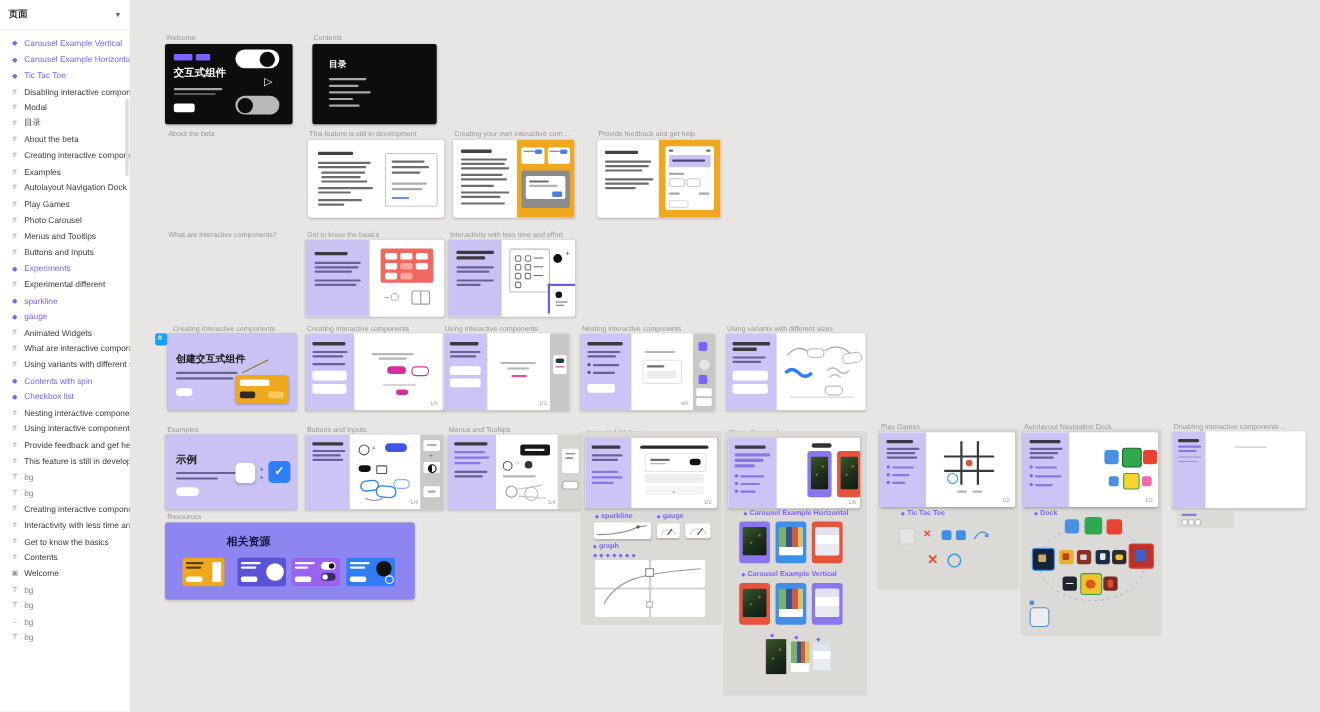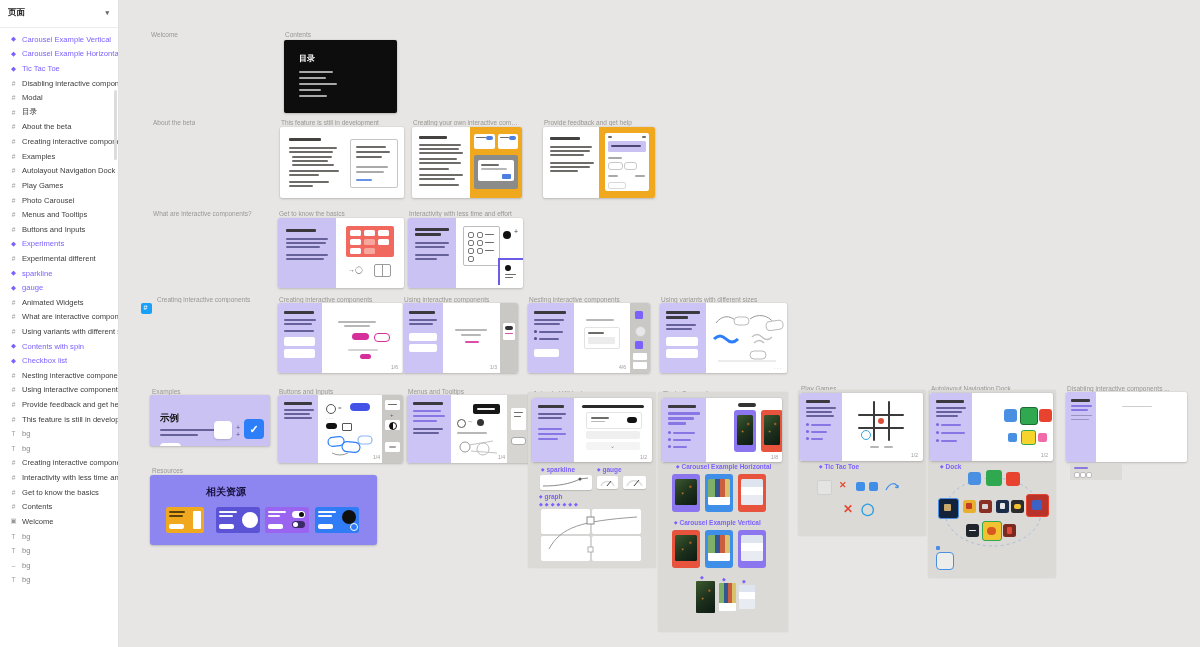--- a/index.html
+++ b/index.html
@@ -62,20 +62,33 @@
   svg{position:absolute;overflow:visible}
 </style>
 </head>
 <body>
 
 <div class="canvas a" style="left:0;top:0;width:1200px;height:647px">
 
   <div class="lab" style="left:151px;top:31px;max-width:110px">Welcome</div>
   <div class="lab" style="left:285px;top:31px;max-width:110px">Contents</div>
 
+  <div class="f" style="left:150px;top:40px;width:116px;height:73px;background:#0d0d0d">
+    <div class="sq" style="left:8px;top:9px;width:17px;height:6px;background:#7b61ff;border-radius:1px"></div>
+    <div class="sq" style="left:28px;top:9px;width:13px;height:6px;background:#7b61ff;border-radius:1px"></div>
+    <div class="t" style="left:8px;top:20px;font-size:9.5px;color:#fff">交互式组件</div>
+    <div class="b lt" style="left:8px;top:40px;width:44px;height:1.5px"></div>
+    <div class="b lt" style="left:8px;top:44.5px;width:38px;height:1.5px"></div>
+    <div class="p" style="left:8px;top:54px;width:19px;height:8px;border-radius:2px"></div>
+    <div class="p" style="left:64px;top:5px;width:40px;height:17px;background:#fff"></div>
+    <div class="sq" style="left:86px;top:6.5px;width:14px;height:14px;border-radius:50%;background:#0d0d0d"></div>
+    <div class="a" style="left:90px;top:28px;color:#fff;font-size:10px">▷</div>
+    <div class="p" style="left:64px;top:47px;width:40px;height:17px;background:#b9b9b9"></div>
+    <div class="sq" style="left:66px;top:48.5px;width:14px;height:14px;border-radius:50%;background:#0d0d0d"></div>
+  </div>
 
   <div class="f" style="left:284px;top:40px;width:113px;height:73px;background:#0d0d0d">
     <div class="t" style="left:15px;top:13px;font-size:8px;color:#fff">目录</div>
     <div class="b lt" style="left:15px;top:31px;width:34px;height:1.5px"></div>
     <div class="b lt" style="left:15px;top:37px;width:27px;height:1.5px"></div>
     <div class="b lt" style="left:15px;top:43px;width:38px;height:1.5px"></div>
     <div class="b lt" style="left:15px;top:49px;width:22px;height:1.5px"></div>
     <div class="b lt" style="left:15px;top:55px;width:28px;height:1.5px"></div>
   </div>
 
@@ -221,20 +234,34 @@
 
   <div class="lab" style="left:157px;top:296px;max-width:110px">Creating interactive components</div>
   <div class="lab" style="left:279px;top:296px;max-width:120px">Creating interactive components</div>
   <div class="lab" style="left:404px;top:296px;max-width:112px">Using interactive components</div>
   <div class="lab" style="left:529px;top:296px;max-width:118px">Nesting interactive components</div>
   <div class="lab" style="left:661px;top:296px;max-width:124px">Using variants with different sizes</div>
   <div class="sq" style="left:141px;top:303px;width:11px;height:11px;background:#18a0fb;border-radius:2px;z-index:5">
     <span style="position:absolute;left:2.5px;top:0.5px;color:#fff;font-size:7px">#</span>
   </div>
 
+  <div class="f" style="left:152px;top:303px;width:118px;height:70px;background:#c9c2f2">
+    <div class="t" style="left:8px;top:17px;font-size:9px">创建交互式组件</div>
+    <div class="b" style="left:8px;top:35px;width:56px;height:1.8px;background:#55508a"></div>
+    <div class="b" style="left:8px;top:40px;width:52px;height:1.8px;background:#55508a"></div>
+    <div class="p" style="left:8px;top:50px;width:15px;height:7px"></div>
+    <svg width="30" height="16" style="left:66px;top:22px">
+        <path d="M2,14 L26,2" stroke="#8d7a2e" stroke-width="1" fill="none"></path>
+      </svg>
+    <div class="sq" style="left:62px;top:38px;width:48px;height:26px;background:#f0a81f;border-radius:3px;box-shadow:0 1px 2px rgba(0,0,0,.2)">
+      <div class="p" style="left:4px;top:4px;width:27px;height:6px;border-radius:2px"></div>
+      <div class="sq" style="left:4px;top:15px;width:14px;height:6px;background:#2c2c2c;border-radius:2px"></div>
+      <div class="sq" style="left:30px;top:15px;width:14px;height:6px;background:#f7ca60;border-radius:2px"></div>
+    </div>
+  </div>
 
   <div class="f" style="left:278px;top:303px;width:125px;height:70px">
     <div class="lpanel" style="width:44px"></div>
     <div class="b dk" style="left:6px;top:8px;width:30px"></div>
     <div class="b" style="left:6px;top:16px;width:32px;height:1.5px;background:#55508a"></div>
     <div class="b" style="left:6px;top:20px;width:28px;height:1.5px;background:#55508a"></div>
     <div class="b" style="left:6px;top:27px;width:30px;height:1.5px;background:#55508a"></div>
     <div class="sq" style="left:6px;top:34px;width:31px;height:9px;background:#fff;border-radius:2px"></div>
     <div class="sq" style="left:6px;top:46px;width:31px;height:9px;background:#fff;border-radius:2px"></div>
     <div class="b" style="left:60px;top:18px;width:38px;height:1.5px;background:#aaa"></div>
@@ -313,21 +340,21 @@
 
   <div class="lab" style="left:152px;top:388px;max-width:110px">Examples</div>
   <div class="lab" style="left:279px;top:388px;max-width:120px">Buttons and Inputs</div>
   <div class="lab" style="left:408px;top:388px;max-width:118px">Menus and Tooltips</div>
   <div class="lab" style="left:533px;top:390px;max-width:118px">Animated Widgets</div>
   <div class="lab" style="left:663px;top:390px;max-width:118px">Photo Carousel</div>
   <div class="lab" style="left:801px;top:385px;max-width:118px">Play Games</div>
   <div class="lab" style="left:931px;top:385px;max-width:120px">Autolayout Navigation Dock</div>
   <div class="lab" style="left:1067px;top:385px;max-width:118px">Disabling interactive components ...</div>
 
-  <div class="f" style="left:150px;top:395px;width:120px;height:51px;background:#c9c2f2">
+  <div class="f" style="left:150px;top:395px;width:120px;height:68px;background:#c9c2f2">
     <div class="t" style="left:10px;top:17px;font-size:9.5px">示例</div>
     <div class="b" style="left:10px;top:34px;width:56px;height:1.8px;background:#55508a"></div>
     <div class="b" style="left:10px;top:39px;width:38px;height:1.8px;background:#55508a"></div>
     <div class="p" style="left:10px;top:48px;width:21px;height:8px"></div>
     <div class="sq" style="left:64px;top:26px;width:18px;height:18px;background:#fff;border-radius:4px;box-shadow:0 1px 2px rgba(0,0,0,.15)"></div>
     <div class="a" style="left:86px;top:29px;font-size:7px;color:#55508a">+<br>+</div>
     <div class="sq check" style="left:94px;top:24px;width:20px;height:20px;background:#2d7ff9;border-radius:4px;font-size:11px;text-align:center;line-height:20px"></div>
   </div>
 
   <div class="f" style="left:278px;top:395px;width:125px;height:68px">

